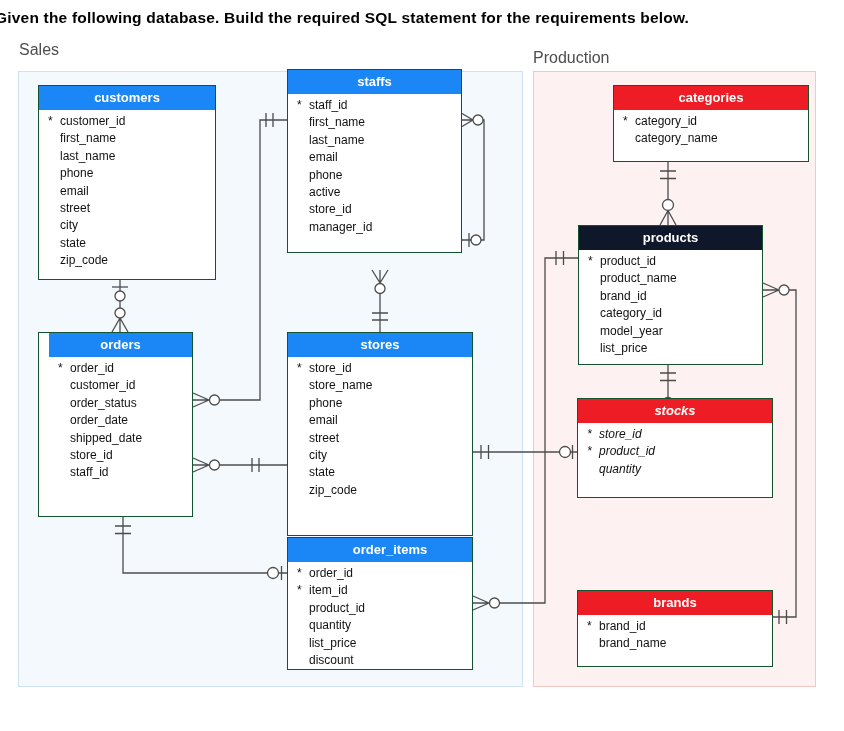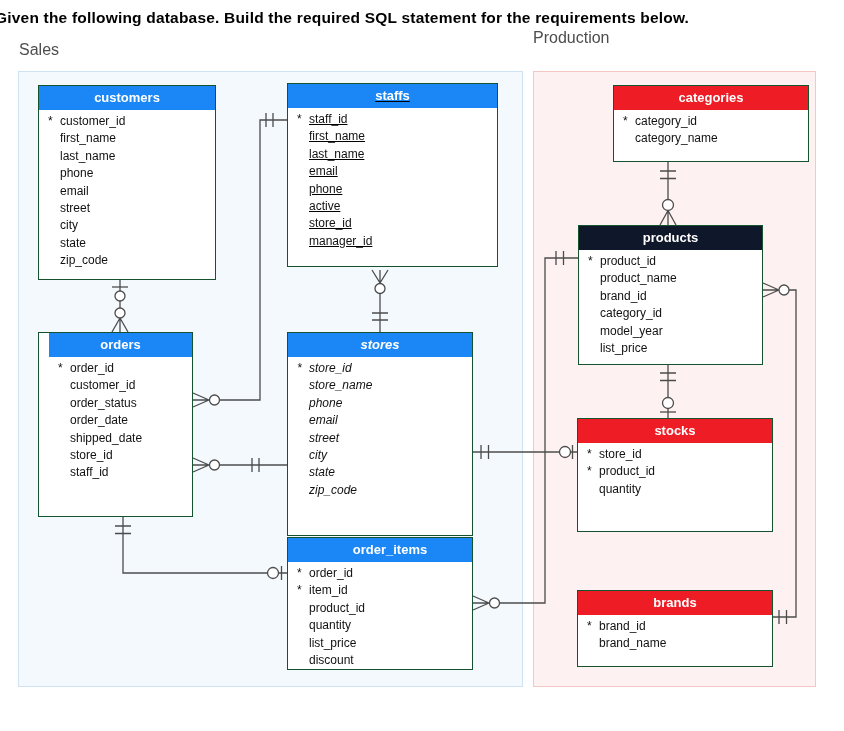--- a/index.html
+++ b/index.html
@@ -7,21 +7,21 @@
   body { font-family: "Liberation Sans", sans-serif; }
   #canvas { position: relative; width: 844px; height: 731px; background:#fff; overflow: hidden; }
 
   .page-title {
     position: absolute; left: -5px; top: 9px; width: 800px;
     font-size: 15.5px; font-weight: bold; color: #000; letter-spacing: 0.2px;
     white-space: nowrap;
   }
   .region-label { position: absolute; font-size: 16px; color: #4d4d4d; }
   #sales-label { left: 19px; top: 41px; }
-  #production-label { left: 533px; top: 29px; }
+  #production-label { left: 533px; top: 49px; }
 
   .region { position: absolute; border: 1px solid; }
   #sales-region { left: 18px; top: 71px; width: 505px; height: 616px; }
   #production-region { left: 533px; top: 71px; width: 283px; height: 616px; }
 
   svg.rel-layer { position: absolute; left: 0; top: 0; z-index: 2; }
 
   .dbtable {
     position: absolute; z-index: 3; background: #fff;
     border: 1px solid #14532d;
@@ -32,27 +32,27 @@
   }
   .tbody { padding-top: 3px; }
   .frow {
     position: relative; padding-left: 21px; height: 17.4px;
     line-height: 17.4px; font-size: 12px; color: #111; white-space: nowrap;
   }
   .frow .pk { position: absolute; left: 9px; top: 0; }
 
   
   #t-customers   { left: 38px;  top: 85px;  width: 178px; height: 195px; }
-  #t-staffs      { left: 287px; top: 83px;  width: 211px; height: 184px; text-decoration: underline; }
+  #t-staffs      { left: 287px; top: 69px;  width: 175px; height: 184px; }
   #t-orders      { left: 38px;  top: 332px; width: 155px; height: 185px; padding-left: 10px; }
-  #t-stores      { left: 287px; top: 332px; width: 186px; height: 204px; font-style: italic; }
+  #t-stores      { left: 287px; top: 332px; width: 186px; height: 204px; }
   #t-order_items { left: 287px; top: 537px; width: 186px; height: 133px; }
   #t-categories  { left: 577px; top: 85px;  width: 196px; height: 77px; margin-left: 36px;  }
   #t-products    { left: 578px; top: 225px; width: 185px; height: 140px; }
-  #t-stocks      { left: 577px; top: 418px; width: 196px; height: 114px;  }
+  #t-stocks      { left: 577px; top: 398px; width: 196px; height: 100px; font-style: italic;  }
   #t-brands      { left: 577px; top: 590px; width: 196px; height: 77px;  }
 </style>
 </head>
 <body>
 
 <div id="canvas">
 
   <div class="page-title">Given the following database. Build the required SQL statement for the requirements below.</div>
 
   <div class="region-label" id="sales-label">Sales</div>

